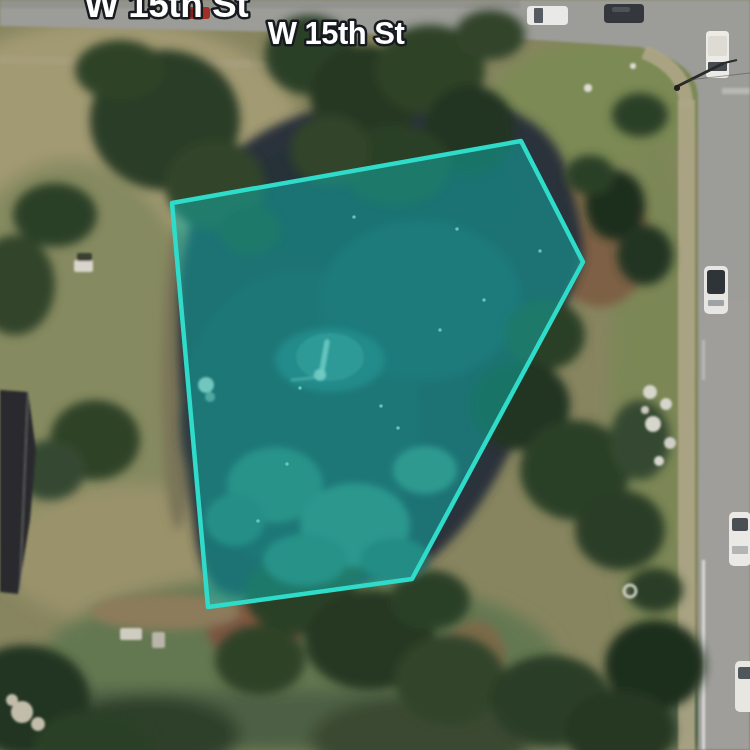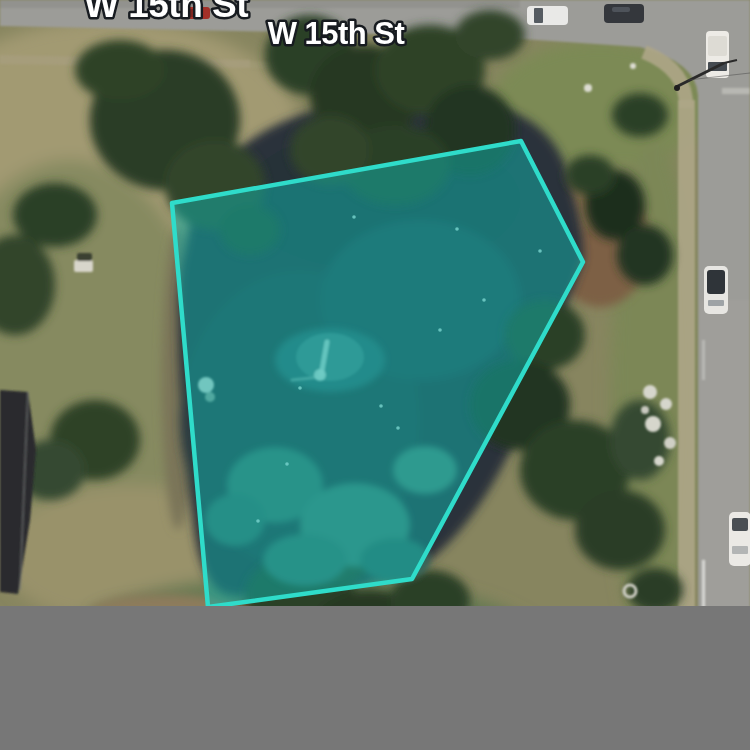--- a/index.html
+++ b/index.html
@@ -1,17 +1,17 @@
 <!DOCTYPE html>
 <html><head>
 <meta charset="utf-8">
 <style>
   html,body{margin:0;padding:0;background:#777;}
   .stage{
-    position:relative;width:750px;height:606px;overflow:hidden;
+    position:relative;width:750px;height:750px;overflow:hidden;
     font-family:"Liberation Sans", sans-serif;
     text-decoration:underline;
   }
   svg{display:block}
   .street-label{
     font-family:"Liberation Sans", sans-serif;
     font-weight:bold;
     fill:#ffffff;
     stroke:#171b20;
     stroke-width:5px;

